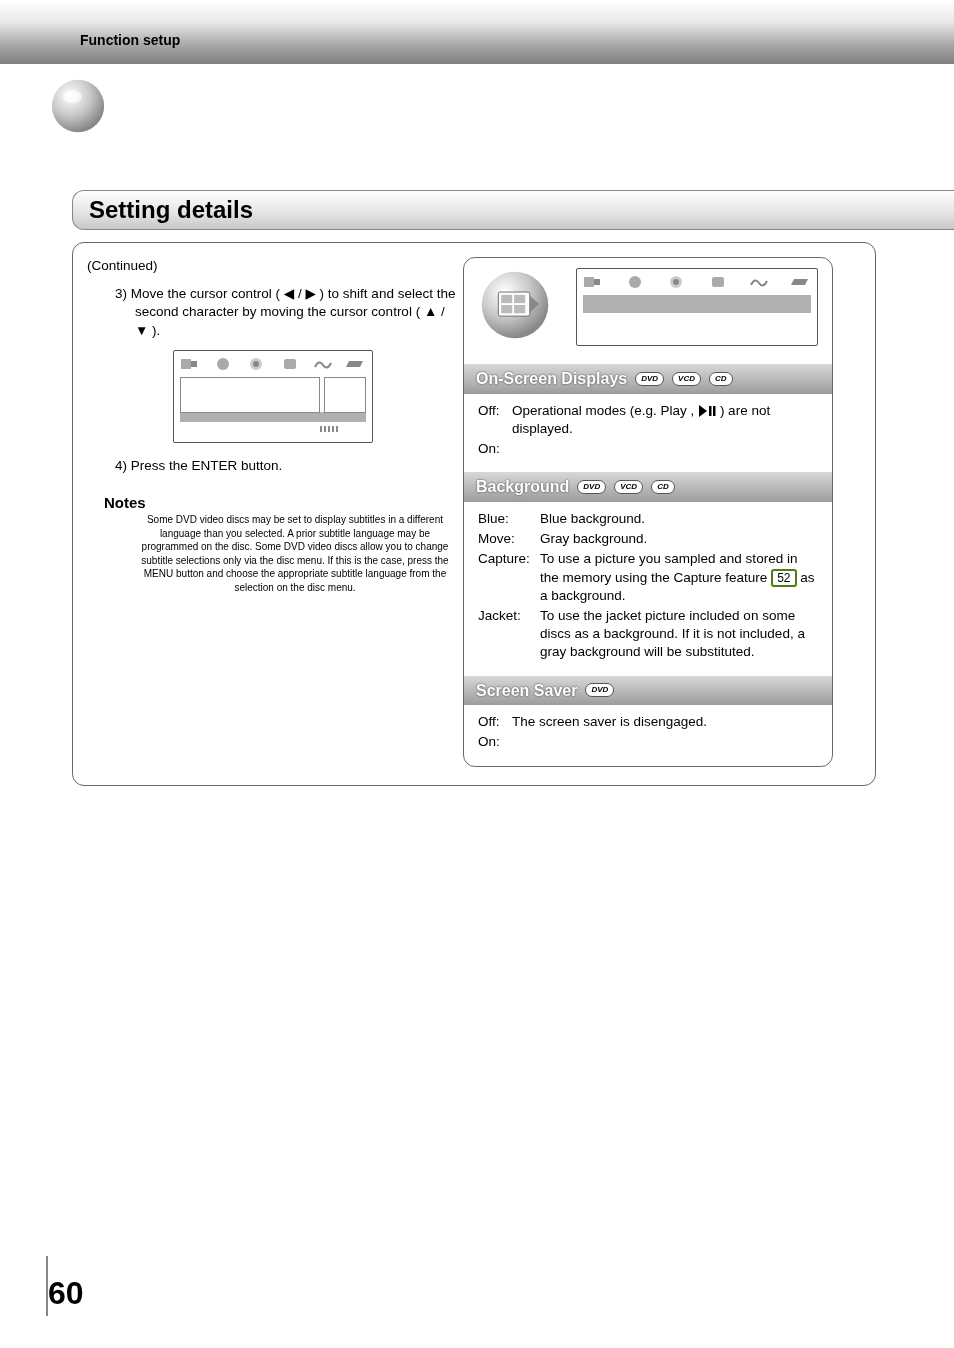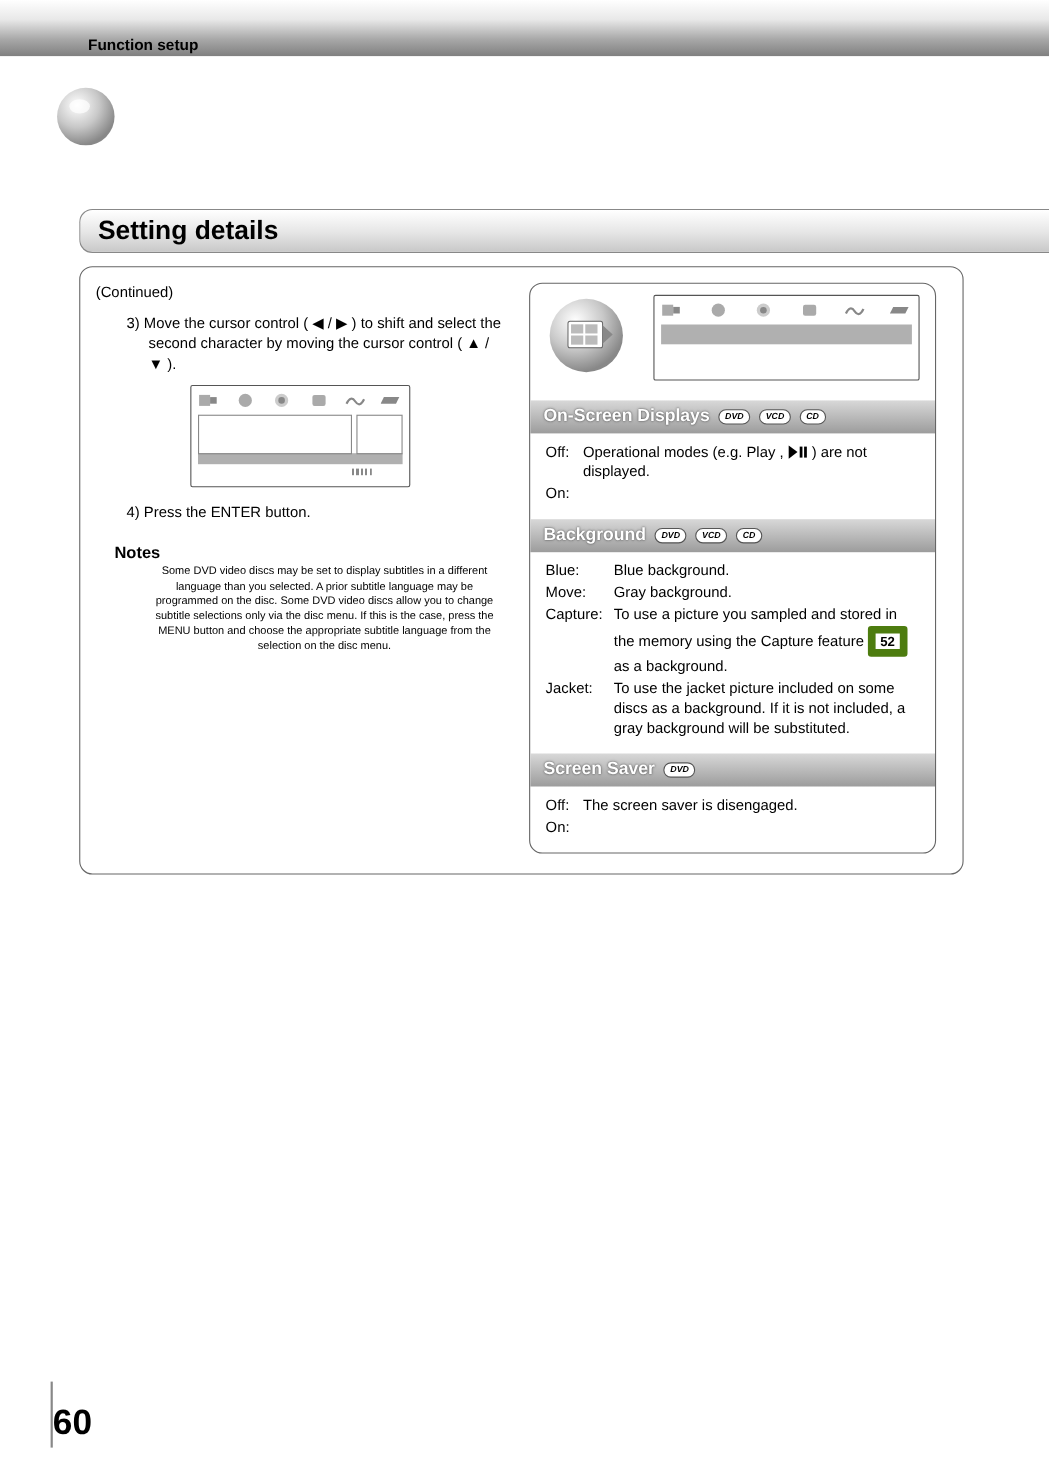--- a/index.html
+++ b/index.html
@@ -6,21 +6,21 @@
   body {
     width: 954px;
     height: 1348px;
     background: #fff;
     font-family: Arial, Helvetica, sans-serif;
     color: #000;
     position: relative;
   }
   .top-gradient {
     width: 100%;
-    height: 51px;
+    height: 64px;
     background: linear-gradient(to bottom, #fff 0%, #e8e8e8 35%, #a8a8a8 70%, #808080 100%);
     position: relative;
   }
   .header-label {
     position: absolute;
     left: 80px;
     top: 32px;
     font-weight: bold;
     font-size: 14px;
   }
@@ -51,21 +51,21 @@
   }
   .content {
     position: absolute;
     left: 72px;
     top: 242px;
     width: 804px;
     border: 1px solid #666;
     border-radius: 12px;
     padding: 14px 14px 18px 14px;
     display: flex;
-    gap: 22px;
+    gap: 4px;
   }
   .col-left {
     width: 372px;
     font-size: 13.5px;
     line-height: 1.35;
   }
   .col-right {
     width: 370px;
     border: 1px solid #666;
     border-radius: 12px;
@@ -179,25 +179,25 @@
   }
   .section-body {
     padding: 8px 14px 12px 14px;
   }
   .defrow { display: flex; margin-bottom: 2px; }
   .defrow .dlabel { width: 62px; flex-shrink: 0; }
   .defrow .dtext { flex: 1; }
   .defrow-narrow .dlabel { width: 34px; }
   .ref-box {
     display: inline-block;
-    border: 7px solid #4d7c0f;
+    border: 2px solid #4d7c0f;
     border-radius: 3px;
     padding: 0 4px;
     font-size: 12px;
-    font-weight: bold;
+    font-weight: normal;
     line-height: 14px;
     vertical-align: baseline;
   }
   .play-pause-icon { display:inline-block; vertical-align:middle; }
 
   .page-number {
     position: absolute;
     left: 48px;
     bottom: 36px;
     font-size: 32px;

